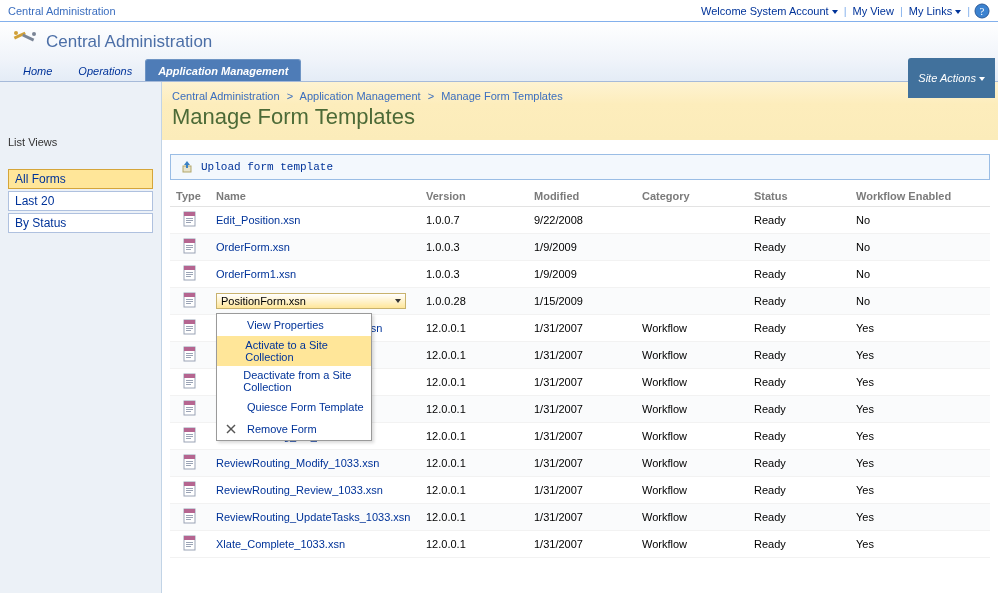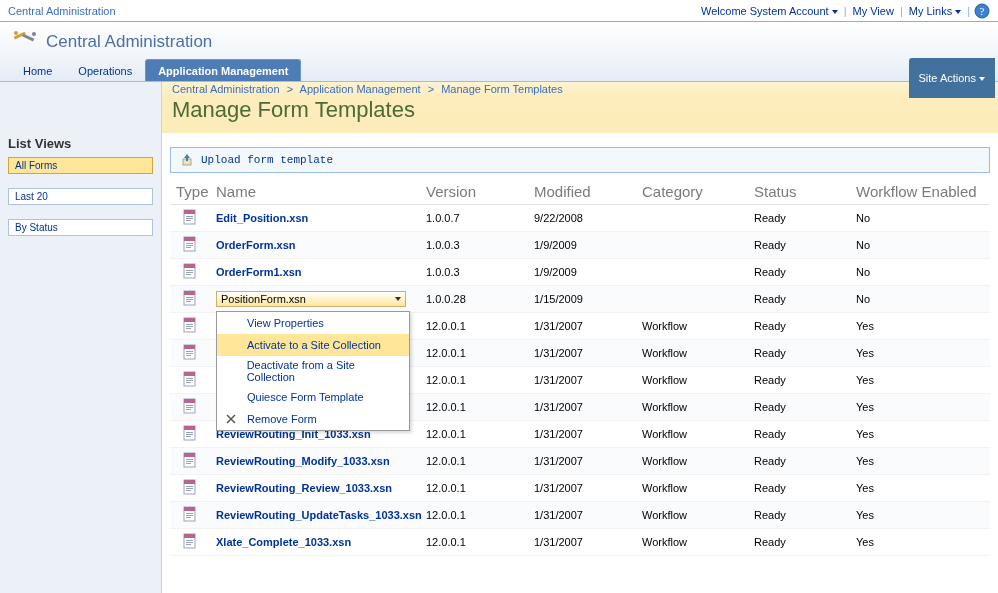--- a/index.html
+++ b/index.html
@@ -10,60 +10,60 @@
   .top-bar .spacer { flex:1; }
   .top-bar a { color:#003399; text-decoration:none; margin:0 2px; }
   .top-bar .sep { color:#83b0ec; margin:0 4px; }
   .top-bar .help-icon svg { vertical-align:middle; }
   .dd-arrow { display:inline-block; width:0; height:0; border-left:3px solid transparent; border-right:3px solid transparent; border-top:4px solid #003399; margin-left:3px; vertical-align:middle; }
   
   .title-area { background:linear-gradient(#fff,#f0f4fa); padding:6px 12px 0 12px; }
   .title-area .site-title { color:#4c6fa7; font-size:17px; display:flex; align-items:center; gap:6px; padding-bottom:4px; }
   .title-area .site-title svg { }
   
-  .tabs-row { display:flex; align-items:flex-end; background:linear-gradient(#f0f4fa,#e4ecf6); border-bottom:1px solid #a6bad9; padding-left:10px; position:relative; }
+  .tabs-row { display:flex; align-items:flex-end; background:linear-gradient(#f0f4fa,#e4ecf6); border-bottom:1px solid #a6bad9; padding-left:10px; position:relative;font-style:italic; }
   .tab { padding:5px 12px 4px; font-size:11px; color:#003399; border:1px solid transparent; border-bottom:none; margin-right:0px; cursor:pointer; }
   .tab.active { background:#4e7cb7; color:#fff; font-weight:bold; border-color:#6e94c4; border-top-left-radius:3px; border-top-right-radius:3px; }
   .site-actions { position:absolute; right:3px; top:-1px; background:#41719c; color:#fff; padding:14px 10px; font-size:11px; border-top-left-radius:3px; cursor:pointer; }
   
   .main-wrap { display:flex; }
   .left-nav { width:162px; background:#ecf1f7; border-right:1px solid #c2d4e6; min-height:550px; padding-top:50px; }
-  .left-nav .lv-header { font-size:13px; color:#333; padding:4px 8px 6px;font-weight:bold; }
-  .lv-item { margin:0 8px 14px; padding:2px 6px; border:1px solid #afc1df; background:#fff; color:#003399; font-size:10px; cursor:pointer; }
+  .left-nav .lv-header { font-size:11px; color:#333; padding:4px 8px 21px; }
+  .lv-item { margin:0 8px 2px; padding:2px 6px; border:1px solid #afc1df; background:#fff; color:#003399; font-size:12px; cursor:pointer; }
   .lv-item.selected { background:#ffe699; border-color:#d5a53a; }
   
   .content { flex:1; background:#fff; }
-  .breadcrumb2 { padding:1px 10px 2px; background:linear-gradient(#fef3d2,#fdedbc); font-size:11px; color:#3b6ebf; }
+  .breadcrumb2 { padding:8px 10px 2px; background:linear-gradient(#fef3d2,#fdedbc); font-size:11px; color:#3b6ebf; }
   .breadcrumb2 a { color:#3b6ebf; text-decoration:none; }
   .breadcrumb2 .sep2 { color:#3b6ebf; margin:0 4px; }
   .page-title { padding:0 10px 10px; background:linear-gradient(#fdedbc,#fbecba); font-size:22px; color:#4c6a37; }
   
   .content-inner { padding:8px; }
   .upload-bar { border:1px solid #9abde5; background:#f3f8fd; padding:5px 8px; margin:6px 0 6px; display:flex; align-items:center; gap:6px; }
   .upload-bar a { color:#003399; text-decoration:none;font-family:Liberation Mono, monospace; }
   .upload-icon svg { vertical-align:middle; }
   
   table.grid { width:100%; border-collapse:collapse; table-layout:fixed; }
-  table.grid th { text-align:left; font-weight:normal; color:#7b7b7b; font-size:15px; padding:4px 6px; border-bottom:1px solid #e3e3e3;margin-left:24px; }
+  table.grid th { text-align:left; font-weight:bold; color:#7b7b7b; font-size:11px; padding:4px 6px; border-bottom:1px solid #e3e3e3;margin-left:24px; }
   table.grid td { padding:4px 6px; font-size:11px; border-bottom:1px solid #f2f2f2; vertical-align:middle; height:24px; }
   table.grid tr.alt td { background:#fafbfc; }
   .col-type { width:40px; }
   .col-name { width:210px; }
   .col-ver { width:108px; }
   .col-mod { width:108px; }
   .col-cat { width:112px; }
   .col-status { width:102px; }
   .col-wf { }
-  .name-link { color:#003399; text-decoration:none;font-weight:bold; }
+  .name-link { color:#003399; text-decoration:none; }
   .form-icon { display:inline-block; width:16px; height:16px; }
   
   .dd-open { position:relative; }
   .dd-open-btn { display:flex; align-items:center; justify-content:space-between; border:1px solid #c8b26d; background:linear-gradient(#fff,#ffe699); padding:1px 4px; width:190px; }
   .dd-open-btn span.arr { width:0; height:0; border-left:3px solid transparent; border-right:3px solid transparent; border-top:4px solid #333; }
-  .dd-menu { position:absolute; top:20px; left:0; width:194px; background:#fff; border:1px solid #9a9a9a; z-index:10; box-shadow:2px 2px 3px rgba(0,0,0,0.15); }
+  .dd-menu { position:absolute; top:20px; left:0; width:156px; background:#fff; border:1px solid #9a9a9a; z-index:10; box-shadow:2px 2px 3px rgba(0,0,0,0.15); }
   .dd-menu .mi { display:flex; align-items:center; gap:8px; padding:3px 6px; font-size:11px; color:#003399; cursor:pointer; }
   .dd-menu .mi .mi-ico { width:16px; height:16px; display:flex; align-items:center; justify-content:center; color:#666; }
   .dd-menu .mi.hover { background:#ffe699; }
 </style>
 </head>
 <body>
 
 <div class="top-bar">
   <span class="breadcrumb-top">Central Administration</span>
   <span class="spacer"></span>

